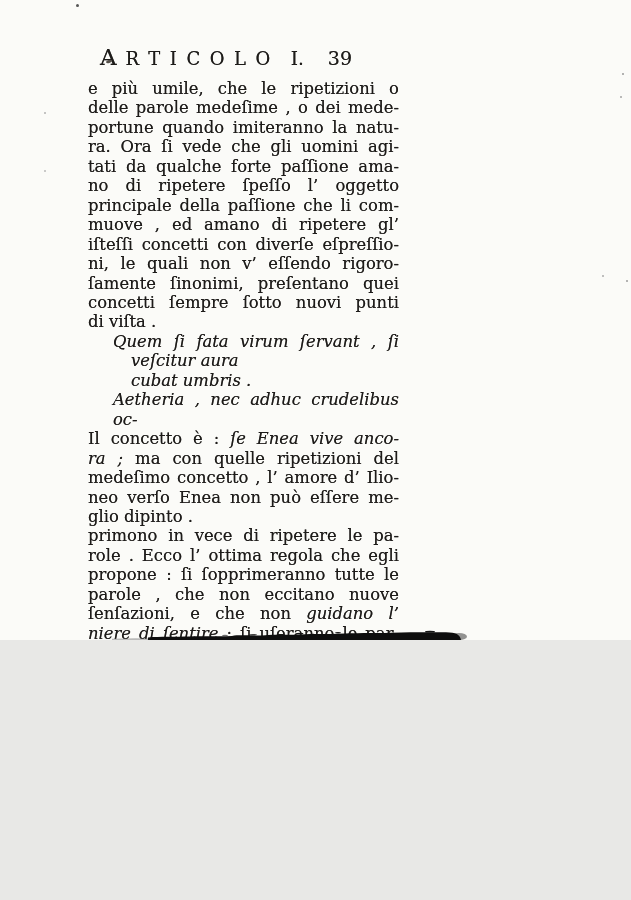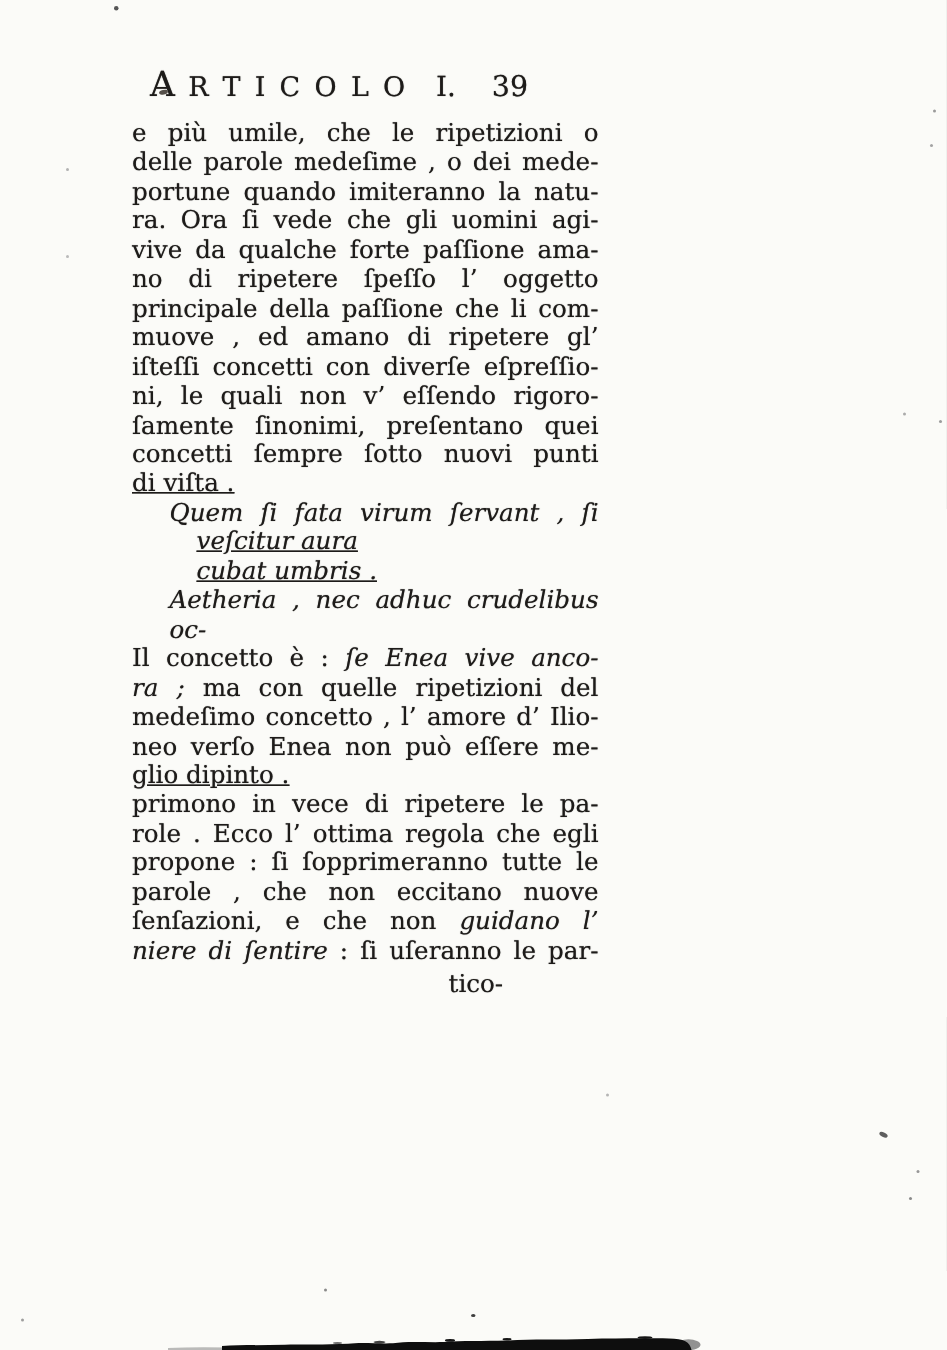--- a/index.html
+++ b/index.html
@@ -1,32 +1,32 @@
 <!DOCTYPE html>
 <html><head>
 <meta charset="utf-8">
 <style>
   html,body{margin:0;padding:0;background:#e8e8e6;}
   .page{
-    position:relative;width:631px;height:900px;overflow:hidden;
+    position:relative;width:631px;height:640px;overflow:hidden;
     background:#fbfbf8;
     font-family:"DejaVu Serif","Liberation Serif",serif;
     color:#1d1b19;
     text-shadow:0 0 .6px rgba(29,27,25,.7);
   }
   
   .header{position:absolute;left:50px;top:44px;width:352px;text-align:center;white-space:nowrap;}
   .h-initial{font-size:23px;margin-right:9px;}
   .h-rest{font-size:18px;letter-spacing:9.5px;}
   .h-num{font-size:18.5px;margin-left:11px;}
   .h-page{font-size:19px;margin-left:24px;}
   
   .text-col{position:absolute;left:50px;top:79px;width:349px;font-size:16.4px;line-height:19.45px;}
   .line{text-align:justify;text-align-last:justify;text-justify:inter-word;margin-left:38px;}
-  .line.l{text-align:right;text-align-last:left;text-decoration:underline;}
+  .line.l{text-align:right;text-align-last:left;}
   .it{font-style:italic;}
   .ind-q{padding-left:25px;}
   .ind-v{padding-left:43px;}
   .ind-p{padding-left:13px;}
   .catch{text-align:right;text-align-last:left;padding-left:211px;margin-top:3px;}
   
   .speck{position:absolute;border-radius:50%;}
   .s1{left:76px;top:4px;width:3px;height:3px;background:#565656;}
   .s2{left:106px;top:60px;width:6px;height:3px;background:#55504a;transform:rotate(-14deg);}
   .s3{left:622px;top:73px;width:2px;height:2px;background:#9a9a9a;}
@@ -51,21 +51,21 @@
 
   <div class="header">
     <span class="h-initial">A</span><span class="h-rest">RTICOLO</span><span class="h-num">I.</span><span class="h-page">39</span>
   </div>
 
   <div class="text-col">
     <div class="line">e più umile, che le ripetizioni o</div>
     <div class="line">delle parole medeſime , o dei mede-</div>
     <div class="line">portune quando imiteranno la natu-</div>
     <div class="line">ra. Ora ſi vede che gli uomini agi-</div>
-    <div class="line">vive da qualche forte paſſione ama-</div>
+    <div class="line">tati da qualche forte paſſione ama-</div>
     <div class="line">no di ripetere ſpeſſo l’ oggetto</div>
     <div class="line">principale della paſſione che li com-</div>
     <div class="line">muove , ed amano di ripetere gl’</div>
     <div class="line">iſteſſi concetti con diverſe eſpreſſio-</div>
     <div class="line">ni, le quali non v’ eſſendo rigoro-</div>
     <div class="line">ſamente ſinonimi, preſentano quei</div>
     <div class="line">concetti ſempre ſotto nuovi punti</div>
     <div class="line l">di viſta .</div>
     <div class="line it ind-q">Quem ſi fata virum ſervant , ſi</div>
     <div class="line l it ind-v">veſcitur aura</div>

